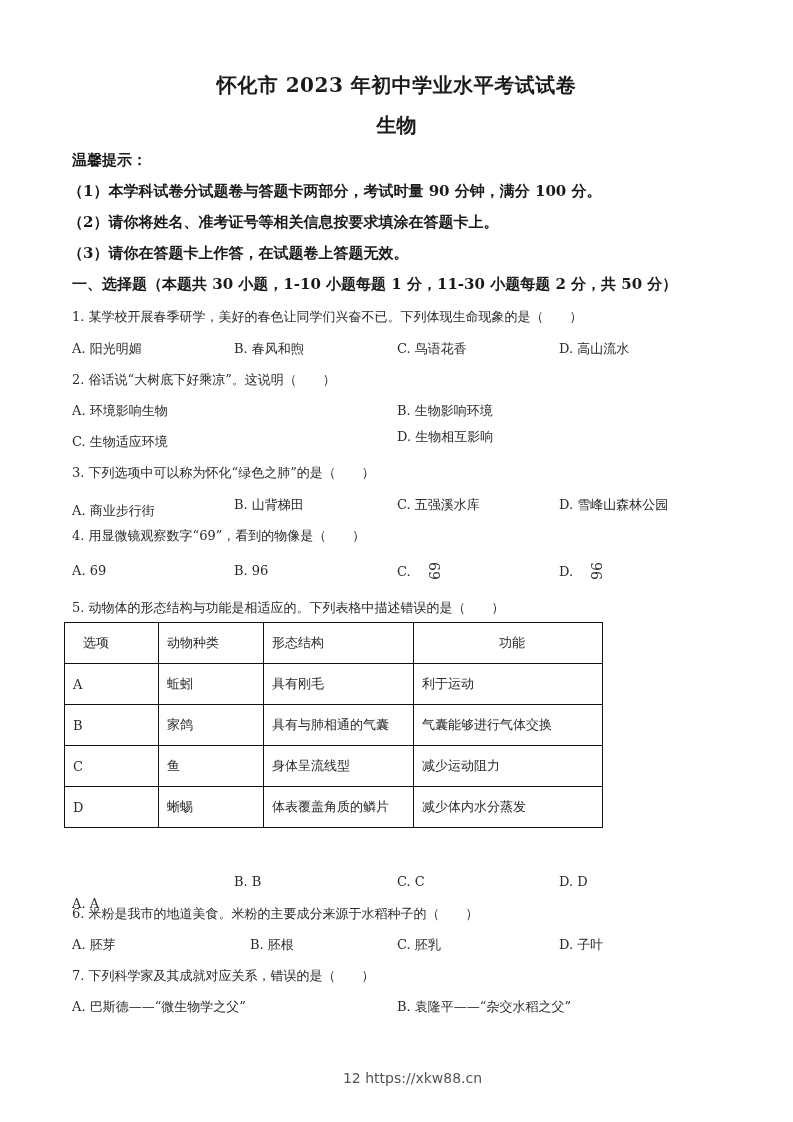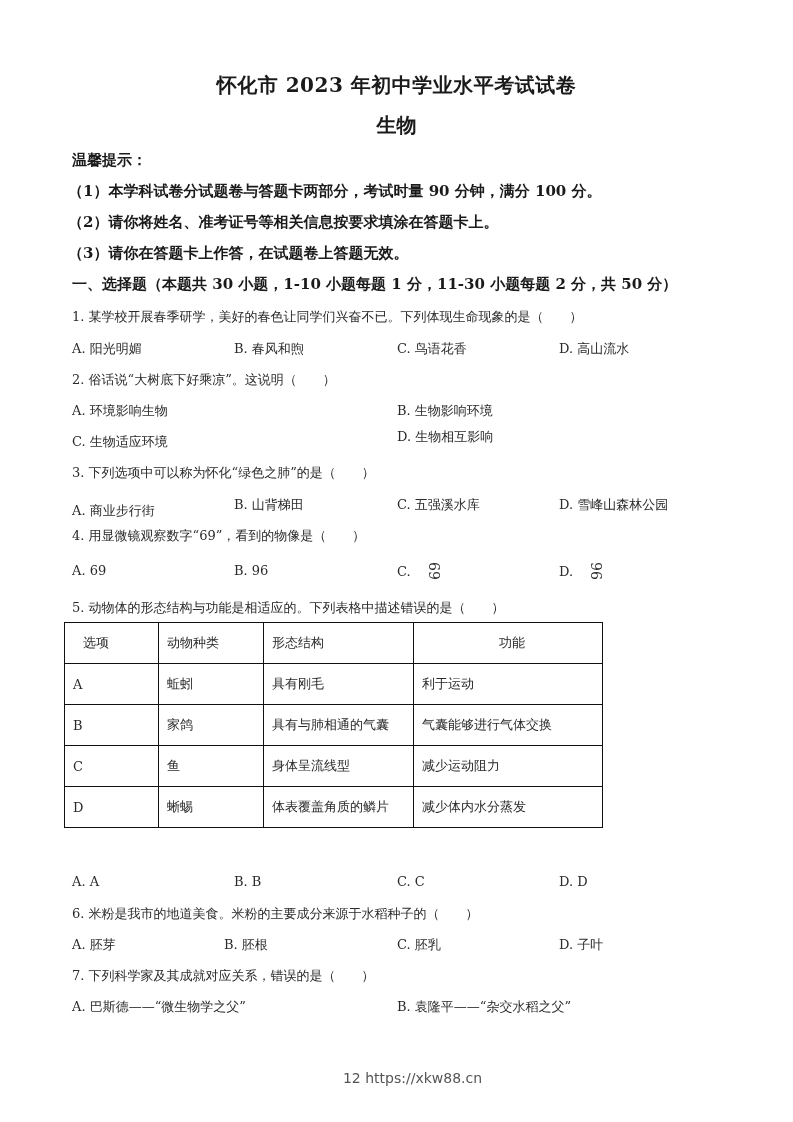--- a/index.html
+++ b/index.html
@@ -110,28 +110,28 @@
     <td>减少运动阻力</td>
   </tr>
   <tr>
     <td>D</td>
     <td>蜥蜴</td>
     <td>体表覆盖角质的鳞片</td>
     <td>减少体内水分蒸发</td>
   </tr>
 </tbody>
   </table>
-<div class="abs opt" style="left:72px; top:874px;">A. A</div>
+<div class="abs opt" style="left:72px; top:896px;">A. A</div>
 <div class="abs opt" style="left:234px; top:874px;">B. B</div>
 <div class="abs opt" style="left:397px; top:874px;">C. C</div>
 <div class="abs opt" style="left:559px; top:874px;">D. D</div>
 
 <div class="abs q" style="left:72px; top:905px;">6. 米粉是我市的地道美食。米粉的主要成分来源于水稻种子的（　　）</div>
 <div class="abs opt" style="left:72px; top:936px;">A.  胚芽</div>
-<div class="abs opt" style="left:224px; top:936px;">B.  胚根</div>
+<div class="abs opt" style="left:250px; top:936px;">B.  胚根</div>
 <div class="abs opt" style="left:397px; top:936px;">C.  胚乳</div>
 <div class="abs opt" style="left:559px; top:936px;">D.  子叶</div>
 
 <div class="abs q" style="left:72px; top:967px;">7. 下列科学家及其成就对应关系，错误的是（　　）</div>
 <div class="abs opt" style="left:72px; top:998px;">A.  巴斯德——“微生物学之父”</div>
 <div class="abs opt" style="left:397px; top:998px;">B.  袁隆平——“杂交水稻之父”</div>
 
 <div class="abs footer">12 https://xkw88.cn</div>
 
 </body></html>

